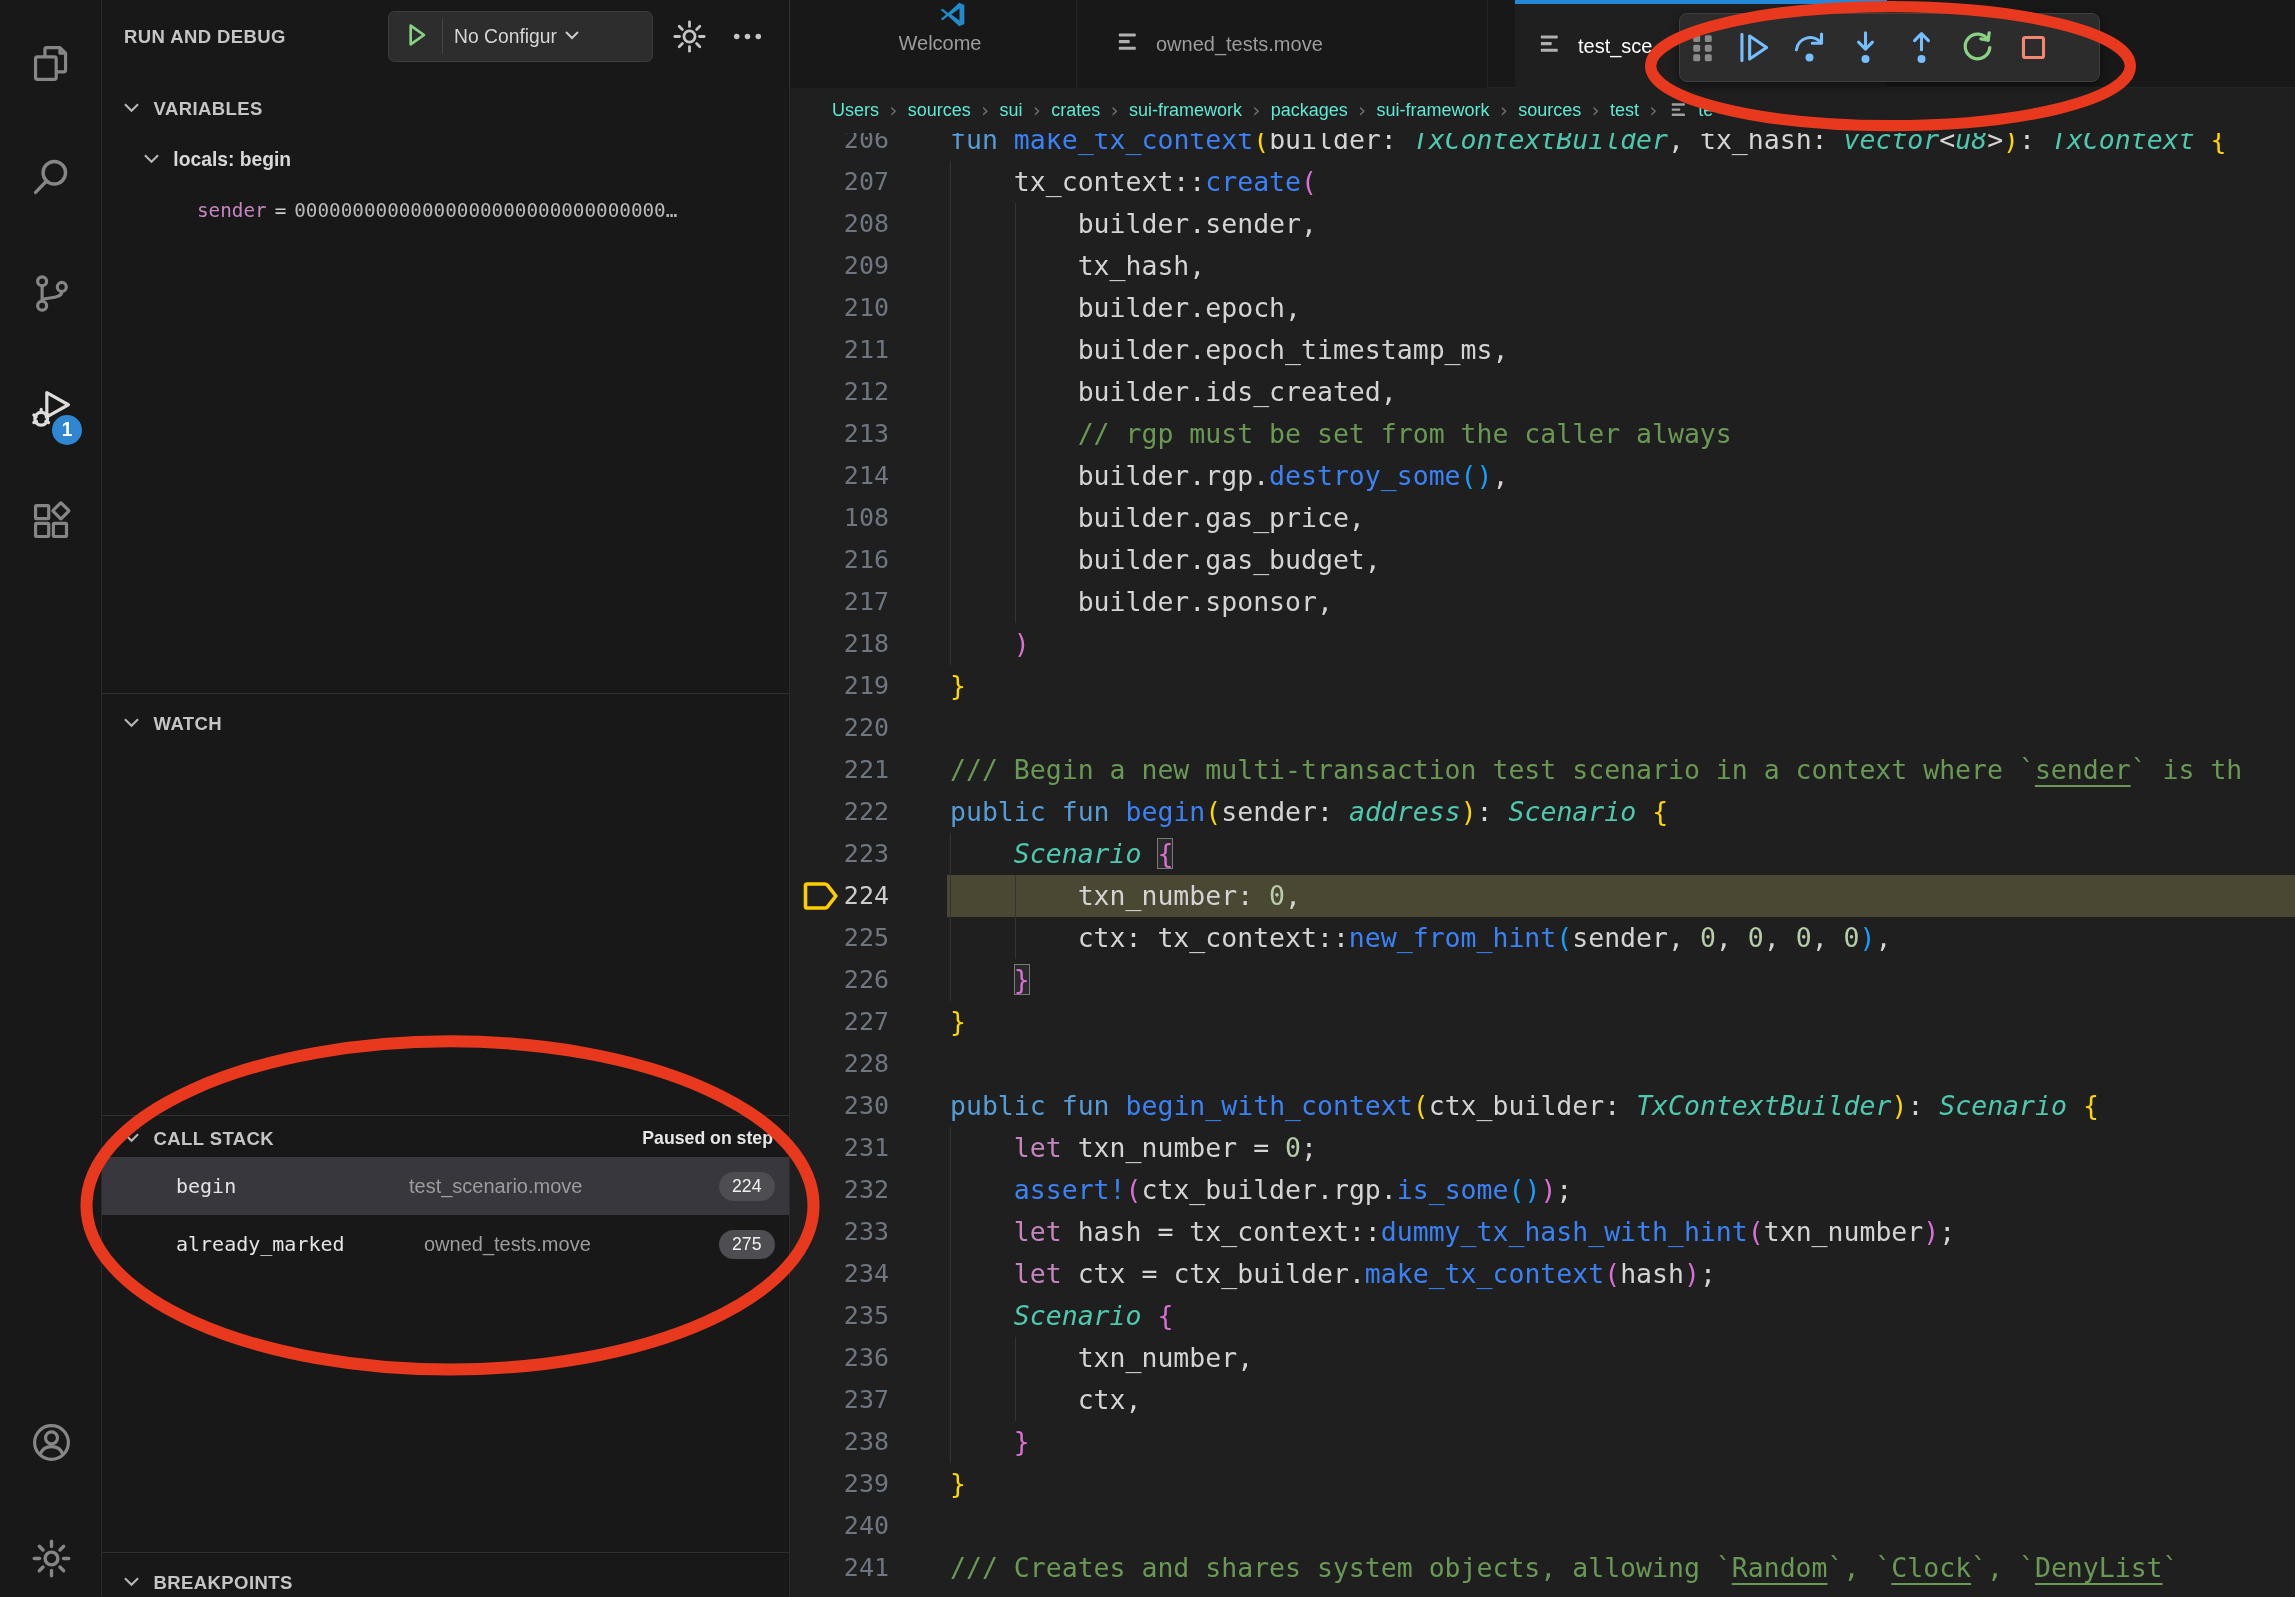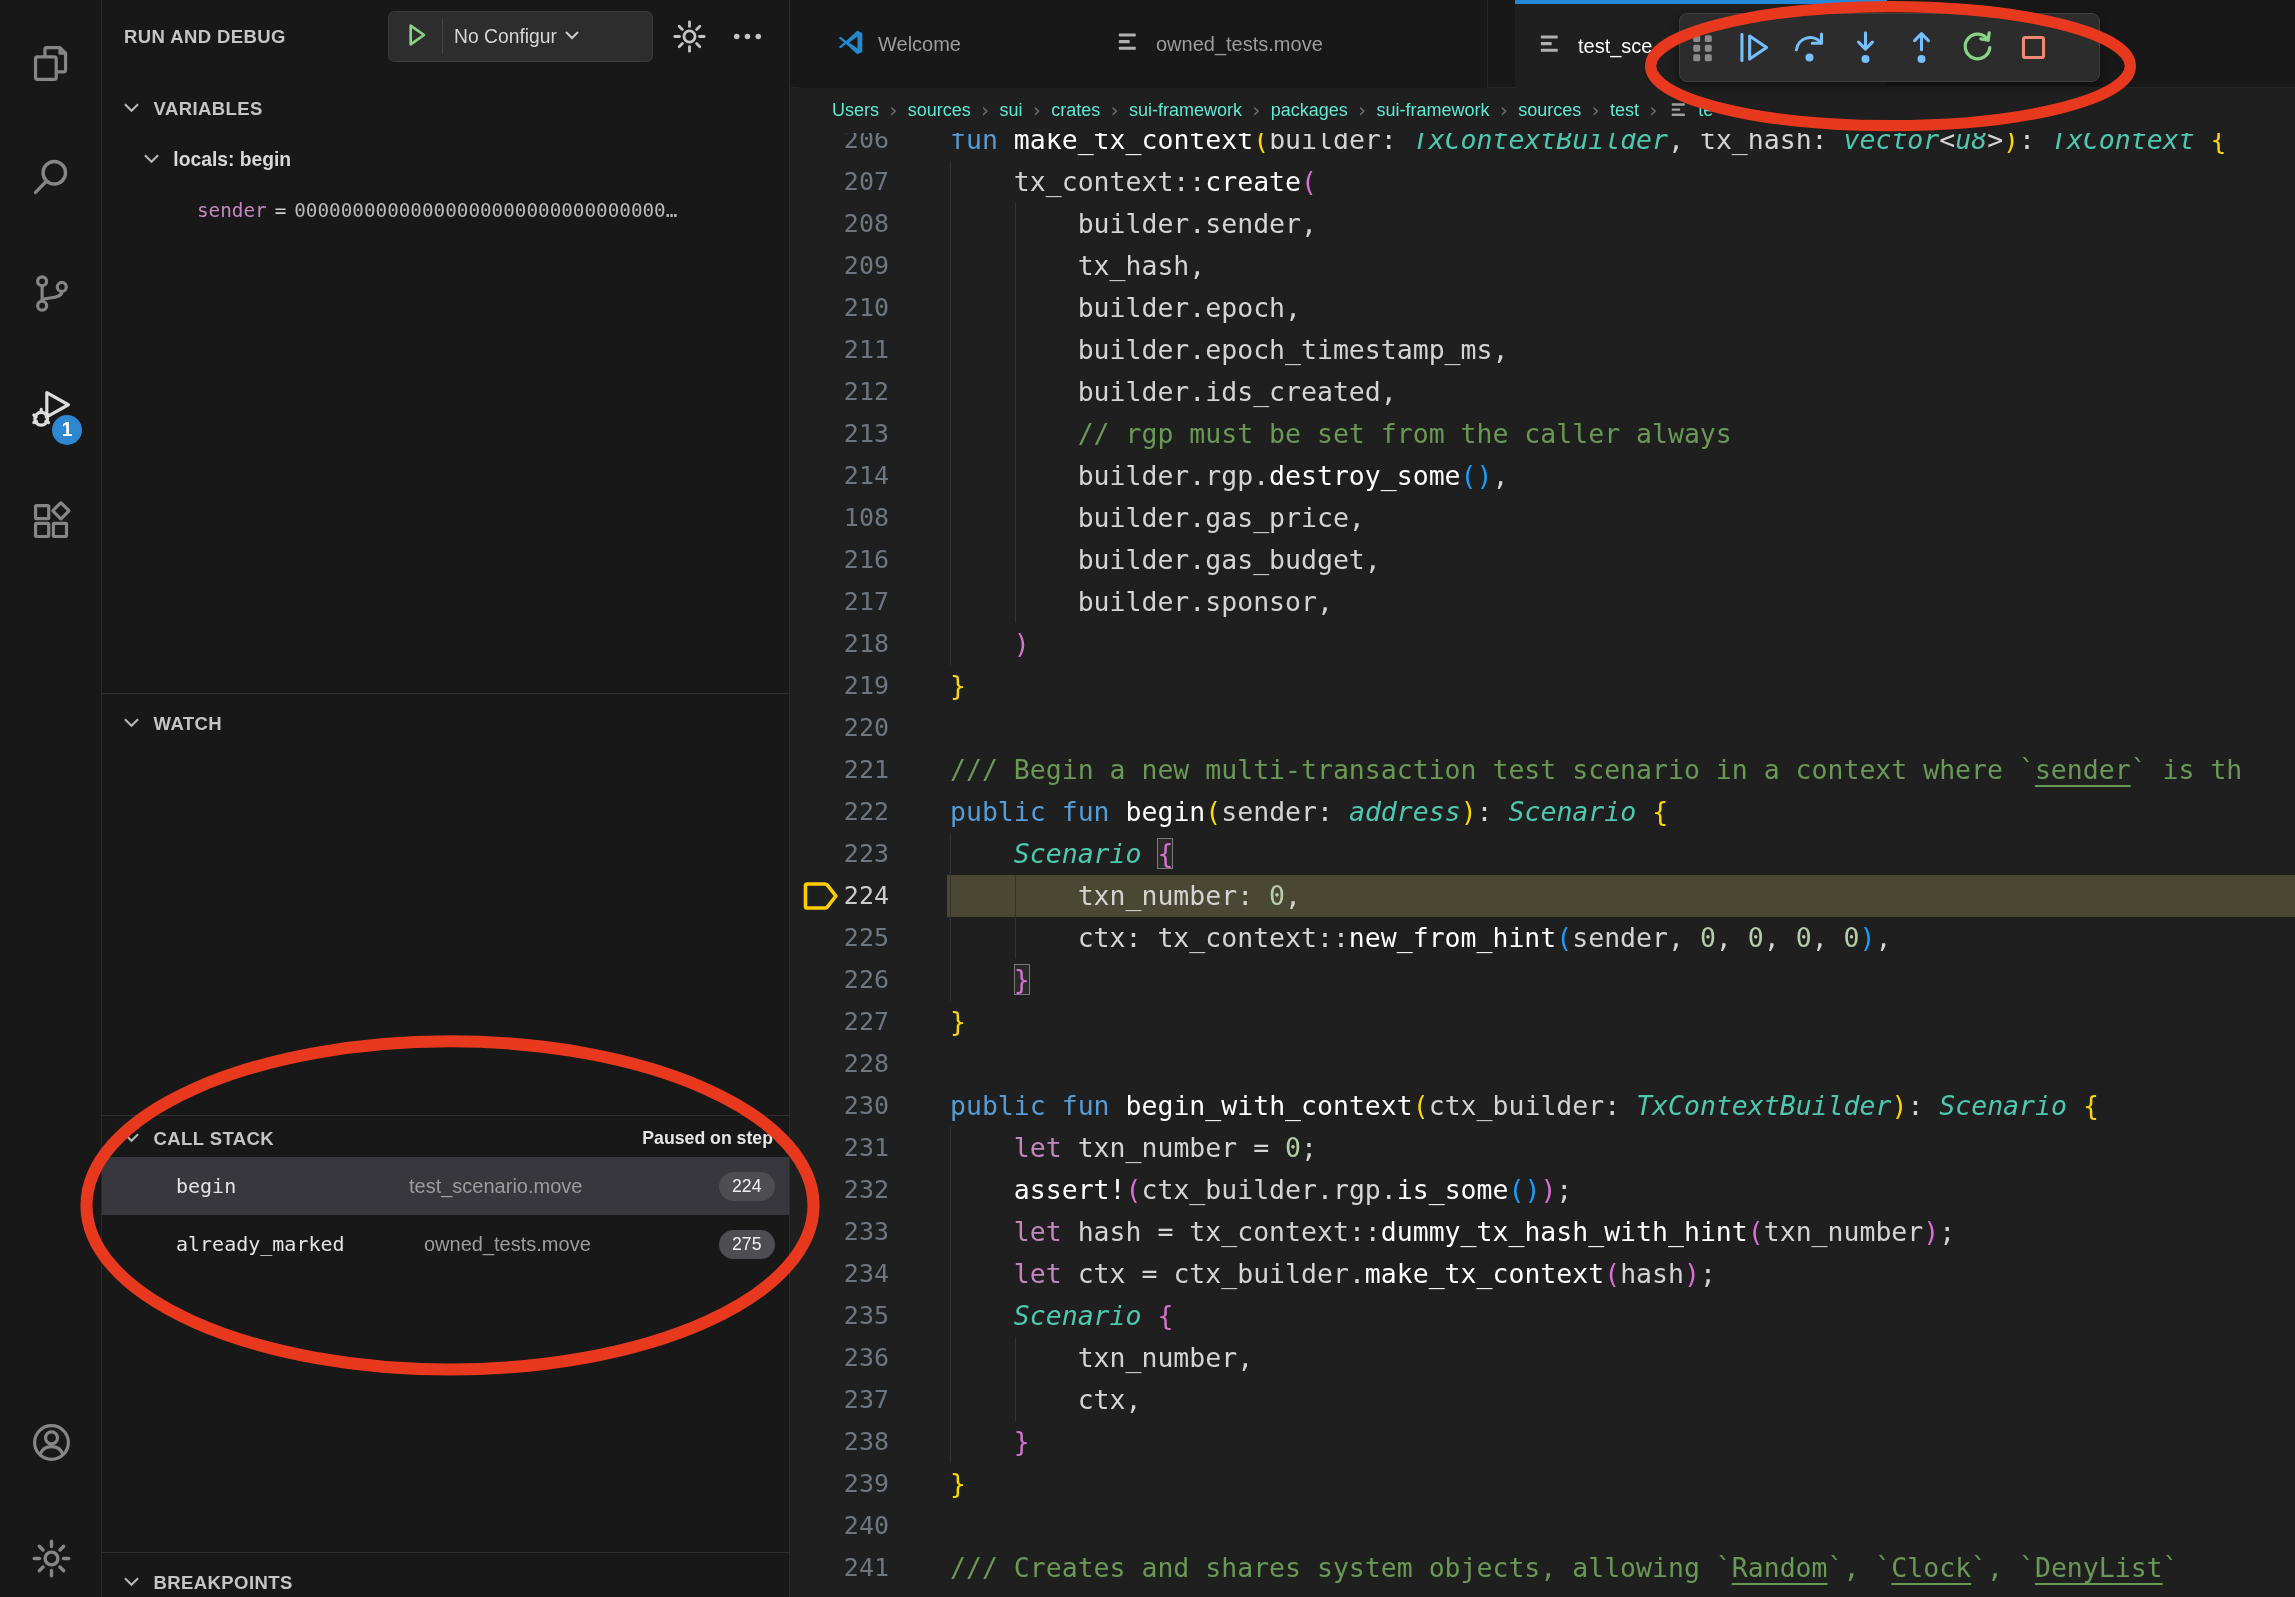--- a/index.html
+++ b/index.html
@@ -79,21 +79,21 @@
   .hl-bar { position:absolute; left:156px; right:0; top:0; bottom:0; background:#4a4732; }
   .lnum { position:absolute; left:0; top:0; width:98px; text-align:right; color:#6e7681; font-size:25px; }
   .lnum.cur { color:#cccccc; }
   .guide { position:absolute; top:0; bottom:0; width:0.8px; background:#343434; }
   .ctext { position:absolute; left:159px; top:0; }
   .marker { position:absolute; left:11.3px; top:5.6px; }
 
   .tok-t   { color:#d4d4d4; }
   .tok-kw  { color:#569cd6; }
   .tok-ctl { color:#c586c0; }
-  .tok-fn  { color:#ffffff;text-align:right; }
+  .tok-fn  { color:#3b82f6;text-align:right; }
   .tok-ty  { color:#4ec9b0;font-style:italic; }
   .tok-num { color:#b5cea8; }
   .tok-com { color:#6a9955; }
   .tok-comu{ color:#6a9955; text-decoration:underline; text-decoration-thickness:2.4px; text-underline-offset:5.6px; }
   .tok-p1  { color:#ffd700; }
   .tok-p2  { color:#da70d6; }
   .tok-p3  { color:#179fff; }
   .tok-p2m { color:#da70d6; outline:1.6px solid #7a7a7a; outline-offset:-1.6px; background:rgba(120,120,120,.12); }
 
   
@@ -267,21 +267,21 @@
     <div class="sec-header" style="top:1564px;">
       <span class="chev"><svg viewBox="0 0 16 16" fill="none" stroke="#b6b6b6" stroke-width="1.6">
             <path d="M3 5.5l5 5 5-5"></path>
           </svg></span>
       <span class="txt">BREAKPOINTS</span>
     </div>
   </div>
 
   <div id="editor">
     <div id="tabbar">
-        <div class="tab" style="left: 8px; width: 286px;">
+        <div class="tab" style="left: 0px; width: 286px; flex-direction: column;">
           <span class="ticon" style="color:#b0b0b0"><svg viewBox="0 0 24 24">
               <path fill="#2489ca" d="M17.6 2.2L8.3 10.7 3.9 7.3 2.2 8.2l4.5 3.8-4.5 3.8 1.7.9 4.4-3.4 9.3 8.5 4.2-2V4.2zM17.8 7v10L11 12z"></path>
             </svg></span>
           <span class="tlabel">Welcome</span>
         </div>
         <div class="tab" style="left: 286px; width: 411px;">
           <span class="ticon" style="color:#b0b0b0"><svg viewBox="0 0 24 24" fill="currentColor">
               <rect x="4" y="4.5" width="14" height="2.6" rx="0.6"></rect>
               <rect x="4" y="10" width="9" height="2.6" rx="0.6"></rect>
               <rect x="4" y="15.5" width="14" height="2.6" rx="0.6"></rect>

